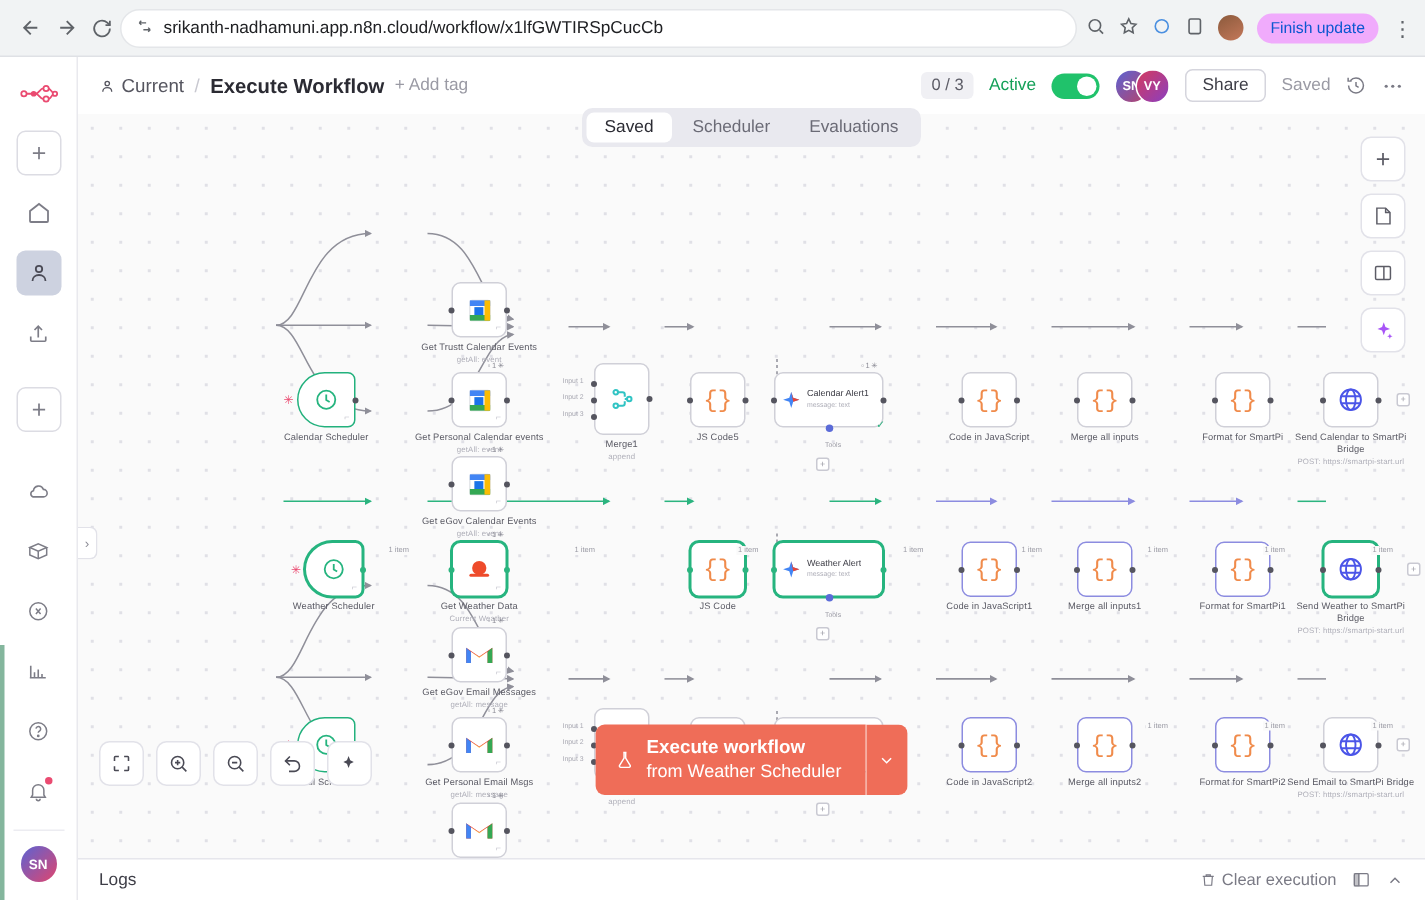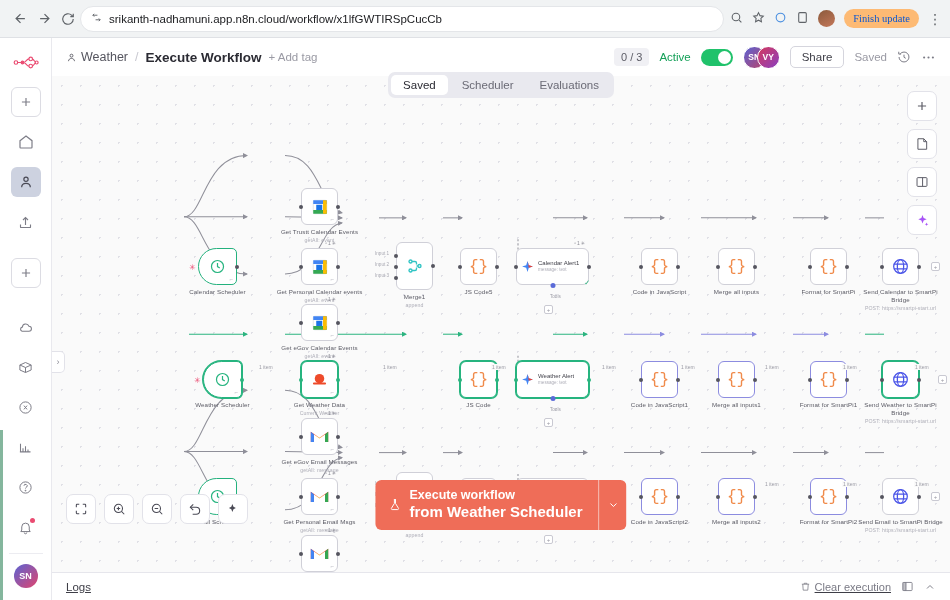--- a/index.html
+++ b/index.html
@@ -15,22 +15,22 @@
   }
   .nav-btn { width:24px; height:24px; display:flex; align-items:center;
     justify-content:center; color:#5f6368; border-radius:50%; cursor:pointer; }
   #url-field {
     flex:1; height:26px; background:#fff; border-radius:13px;
     display:flex; align-items:center; padding:0 10px; gap:7px;
     font-size:11.5px; color:#202124; border:1px solid #e4e6e9;
   }
   .chrome-icons { display:flex; align-items:center; gap:9px; padding-left:6px; color:#5f6368; }
   #finish-update {
-    background:#fdba74; color:#0b57d0; border-radius:13px;
-    font-size:10.5px; padding:4px 9px; cursor:pointer; white-space:nowrap;font-family:Liberation Serif, serif;
+    background:#f0abfc; color:#0b57d0; border-radius:13px;
+    font-size:10.5px; padding:4px 9px; cursor:pointer; white-space:nowrap;
   }
   .kebab { letter-spacing:0; font-size:14px; color:#5f6368; cursor:pointer; }
   #profile-av { width:17px; height:17px; border-radius:50%;
     background:linear-gradient(150deg,#8b5a3c,#c4785a); }
 
   
   #app { display:flex; height:562px; background:#fff; }
 
   
   #left-rail {
@@ -182,27 +182,27 @@
     color:#4a4a55; cursor:pointer; }
   #execute-wrap { position:absolute; left:50%; transform:translateX(-50%);
     bottom:42px; display:flex; z-index:7; }
   #execute-btn {
     background:#ef6d58; color:#fff; border-radius:6px 0 0 6px;
     padding:8px 16px 8px 13px; display:flex; align-items:center; gap:8px;
     cursor:pointer; border:none;
   }
   #exec-texts { line-height:1.25; text-align:left; }
   #exec-main { font-size:12.5px; font-weight:bold; display:block; }
-  #exec-sub { font-size:15px; display:block;font-weight:bold; }
+  #exec-sub { font-size:12px; display:block; }
   #execute-caret { background:#ef6d58; color:#fff; border-radius:0 6px 6px 0;
     width:28px; display:flex; align-items:center; justify-content:center;
     border-left:1px solid rgba(255,255,255,.45); cursor:pointer; }
   #logs-bar {
     height:28px; border-top:1px solid #e6e6ec; background:#fff;
-    display:flex; align-items:center; padding:0 14px; flex-shrink:0; gap:10px;text-decoration:underline;
+    display:flex; align-items:center; padding:0 14px; flex-shrink:0; gap:10px;
   }
   #logs-label { font-size:11.5px; color:#3e3e47; }
   .logs-right { margin-left:auto; display:flex; align-items:center; gap:10px;
     color:#7a7a85; font-size:11px;justify-content:flex-end; }
   .logs-right span { display:flex; align-items:center; gap:4px; cursor:pointer; }
   svg.wires { position:absolute; inset:0; width:100%; height:100%; z-index:1; }
 </style>
 </head>
 <body>
 
@@ -345,21 +345,21 @@
 
   <div id="main">
 
     <div id="wf-header">
       <div id="breadcrumb">
         <span class="bc-personal">
           <svg width="11" height="11" viewBox="0 0 24 24" fill="none" stroke="currentColor" stroke-width="1.9">
               <circle cx="12" cy="8" r="3.2"></circle>
               <path d="M5.5 20c0-3.6 2.9-6 6.5-6s6.5 2.4 6.5 6"></path>
             </svg>
-          <span>Weather</span>
+          <span>Current</span>
         </span>
         <span class="bc-sep">/</span>
         <span id="wf-title">Execute Workflow</span>
         <span id="add-tag">+ Add tag</span>
       </div>
       <div class="hdr-right">
         <span id="exec-count">0 / 3</span>
         <span id="active-label">Active</span>
         <span id="active-toggle"></span>
         <span class="av-group">

